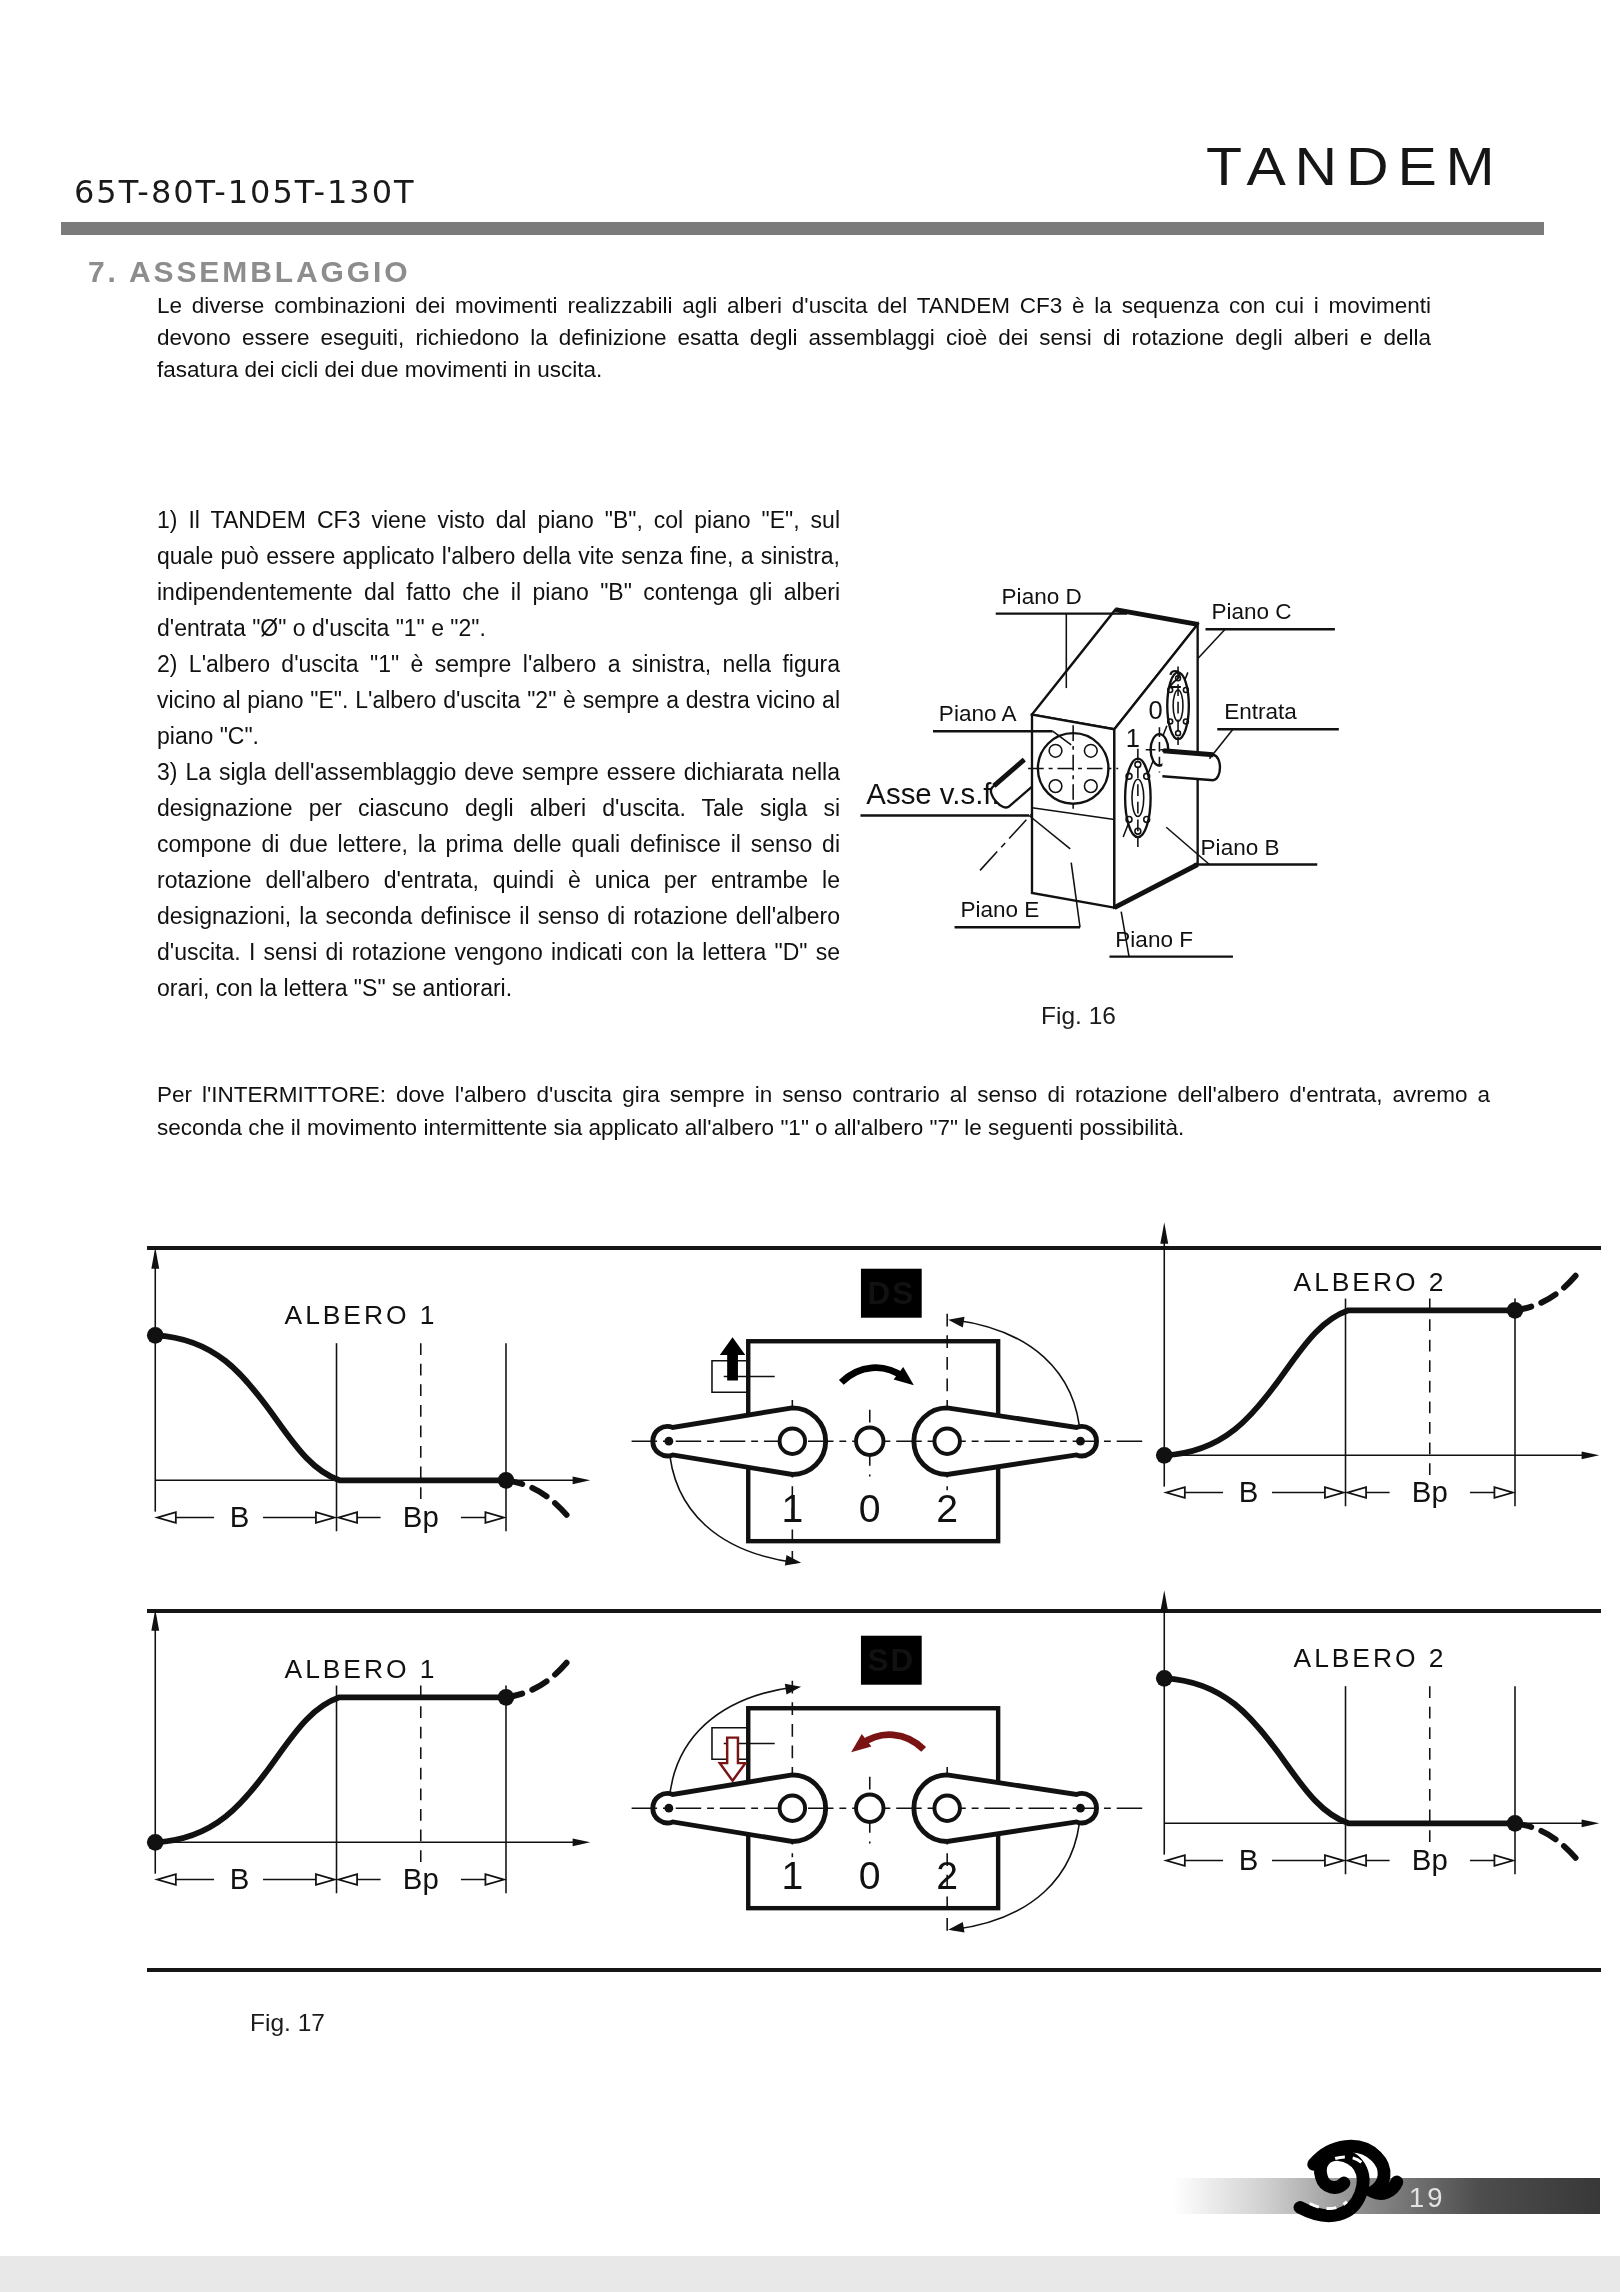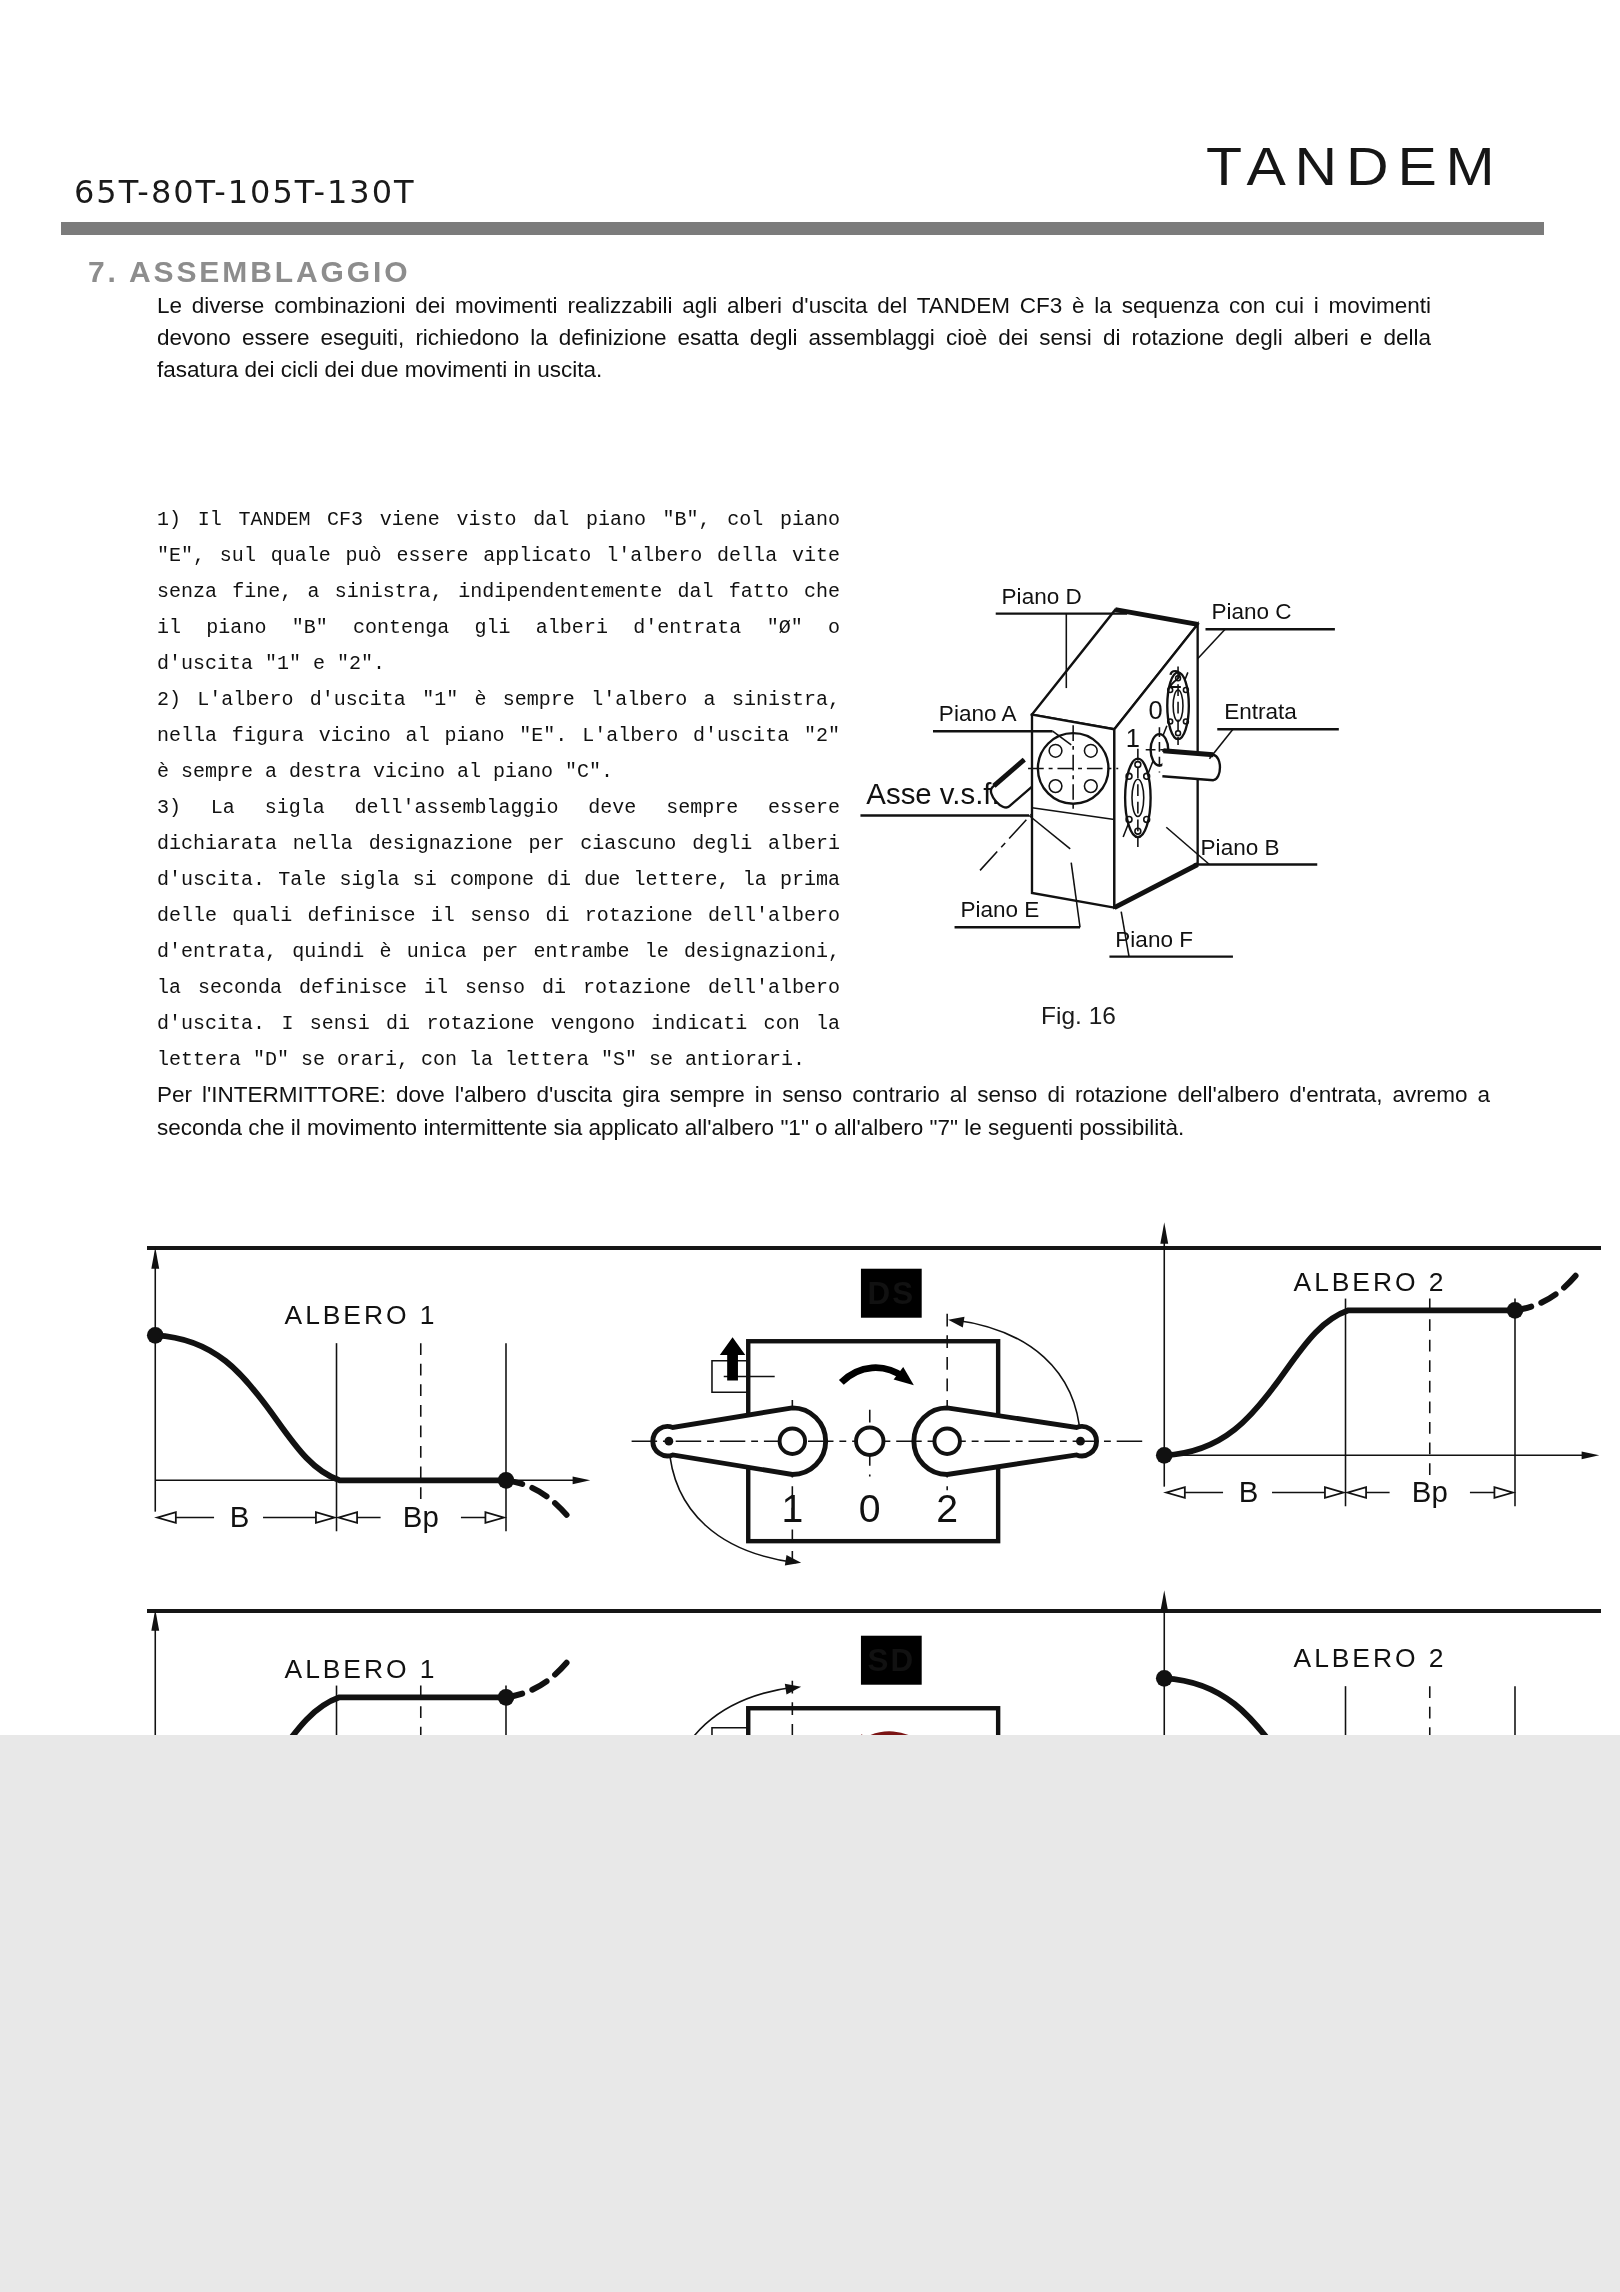--- a/index.html
+++ b/index.html
@@ -1,17 +1,17 @@
 <!DOCTYPE html>
 <html><head>
 <meta charset="utf-8">
 <style>
   html,body { margin:0; padding:0; background:#e8e8e8; }
   .page {
-    position:relative; width:1620px; height:1735px; margin:0 auto;
+    position:relative; width:1620px; height:2256px; margin:0 auto;
     background:#ffffff; overflow:hidden;
     font-family:"Liberation Sans", sans-serif; color:#111;
   }
   .abs { position:absolute; }
 
   .models {
     left:74px; top:173px; font-size:32px; letter-spacing:2px;
     font-family:"DejaVu Sans", sans-serif; color:#1a1a1a;
   }
   .brand {
@@ -22,21 +22,21 @@
   .header-bar { left:61px; top:222px; width:1483px; height:12.7px; background:#7b7b7b; }
 
   .section-title {
     left:88px; top:255px; font-size:30px; font-weight:bold;
     letter-spacing:2.9px; color:#8d8d8d;
   }
 
   .bodytext { font-size:22.5px; line-height:32px; text-align:justify; }
   .para1 { left:157px; top:290px; width:1274px; }
   .para1 p { margin:0; }
-  .conditions { left:157px; top:502px; width:683px; font-size:20px; line-height:36px; text-align:justify;font-family:Liberation Mono, monospace; }
+  .conditions { left:157px; top:502px; width:683px; font-size:23px; line-height:36px; text-align:justify; }
   .conditions p { margin:0; }
   .para2 { left:157px; top:1078px; width:1333px; font-size:22.5px; line-height:33px; }
   .para2 p { margin:0; text-align:justify; }
 
   .fig-caption { font-size:24.5px; color:#1a1a1a; }
   .fig16-caption { left:1041px; top:1002px; }
   .fig17-caption { left:250px; top:2009px; }
 
   .rule { left:147px; width:1454px; height:3.9px; background:#161616; }
 

